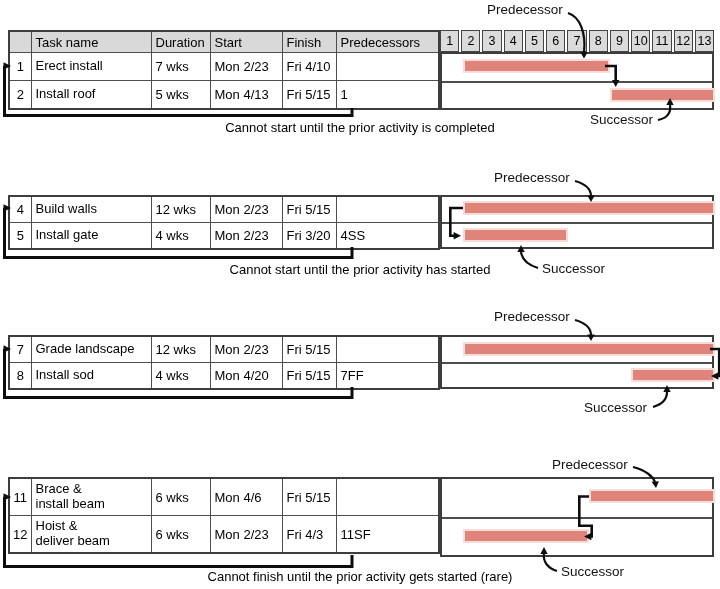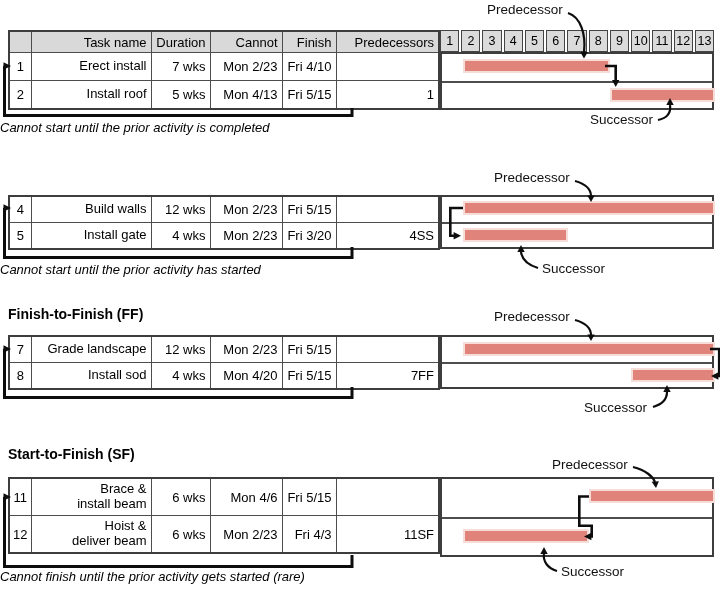--- a/index.html
+++ b/index.html
@@ -2,25 +2,25 @@
 <html style="--bar: #e0837a; --bar-border: #f6ddd8; --hdr: #d9d9d9; --bd: #3d3d3d; --line: #0d0d0d;"><head>
 <meta charset="utf-8">
 <style>
   :root{
     --bar:#e0837a; --bar-border:#f6ddd8; --hdr:#d9d9d9; --bd:#3d3d3d; --line:#0d0d0d;
   }
   html,body{margin:0;padding:0;background:#fff;}
   .page{position:relative;width:720px;height:589px;background:#fff;overflow:hidden;
         font-family:"Liberation Sans","DejaVu Sans",sans-serif;color:#000;}
   .title{position:absolute;left:8px;font-size:14px;font-weight:bold;white-space:nowrap;}
-  .caption{position:absolute;left:0;width:720px;font-size:13px;font-style:italic;}
+  .caption{position:absolute;left:0;width:720px;text-align:center;font-size:13px;}
   .arrow-label{position:absolute;font-size:13.5px;white-space:nowrap;color:#111;}
   table.tbl{position:absolute;left:8px;width:430px;table-layout:fixed;border-collapse:collapse;background:#fff;}
   table.tbl{border:2px solid var(--bd);}
-  .tbl th,.tbl td{border:1px solid #4d4d4d;font-size:13px;font-weight:normal;text-align:right;
+  .tbl th,.tbl td{border:1px solid #4d4d4d;font-size:13px;font-weight:normal;text-align:left;
                   padding:1px 4px;vertical-align:middle;overflow:hidden;}
   .tbl th{background:var(--hdr);height:18px;}
   .tbl td{height:25px;}
   .tbl .c-id{text-align:center;padding:1px 1px;}
   .tbl .c-task{white-space:pre-line;line-height:1.12;}
   .rows-mid td{height:23px;}
   .rows-tall td{height:34px;}
   .week-header{position:absolute;left:440px;top:30px;width:274px;height:22px;display:flex;gap:2px;}
   .week-cell{flex:1;box-sizing:border-box;border:1px solid #444;background:#dbdbdb;
              font-size:12.5px;display:flex;align-items:center;justify-content:center;}
@@ -43,21 +43,21 @@
         <col style="width:59px">
         <col style="width:72px">
         <col style="width:54px">
         <col style="width:103px">
       </colgroup>
     <thead>
       <tr>
         <th class="c-id"></th>
         <th>Task name</th>
         <th>Duration</th>
-        <th>Cannot</th>
+        <th>Start</th>
         <th>Finish</th>
         <th>Predecessors</th>
       </tr>
     </thead>
     <tbody>
       <tr>
         <td class="c-id">1</td>
         <td class="c-task">Erect install</td>
         <td>7 wks</td>
         <td>Mon 2/23</td>
@@ -131,21 +131,20 @@
   </table>
   <div class="gantt-box" style="top:195px;height:54px">
     <div class="gantt-div" style="top:25px"></div>
   </div>
   <div class="bar" style="top: 201px; left: 463px; width: 248px;"></div>
   <div class="bar" style="top: 228px; left: 463px; width: 101px;"></div>
   <div class="arrow-label" style="left:494px;top:170px">Predecessor</div>
   <div class="arrow-label" style="left:542px;top:261px">Successor</div>
   <div class="caption" style="top:262px">Cannot start until the prior activity has started</div>
 
-  <div class="title" style="top:306px">Finish-to-Finish (FF)</div>
   <table class="tbl rows-mid" style="top:335px">
     <colgroup>
         <col style="width:22px">
         <col style="width:120px">
         <col style="width:59px">
         <col style="width:72px">
         <col style="width:54px">
         <col style="width:103px">
       </colgroup>
     <tbody>
@@ -168,21 +167,20 @@
     </tbody>
   </table>
   <div class="gantt-box" style="top:335px;height:54px">
     <div class="gantt-div" style="top:25px"></div>
   </div>
   <div class="bar" style="top: 342px; left: 463px; width: 248px;"></div>
   <div class="bar" style="top: 368px; left: 631px; width: 80px;"></div>
   <div class="arrow-label" style="left:494px;top:309px">Predecessor</div>
   <div class="arrow-label" style="left:584px;top:400px">Successor</div>
 
-  <div class="title" style="top:446px">Start-to-Finish (SF)</div>
   <table class="tbl rows-tall" style="top:477px">
     <colgroup>
         <col style="width:22px">
         <col style="width:120px">
         <col style="width:59px">
         <col style="width:72px">
         <col style="width:54px">
         <col style="width:103px">
       </colgroup>
     <tbody>

